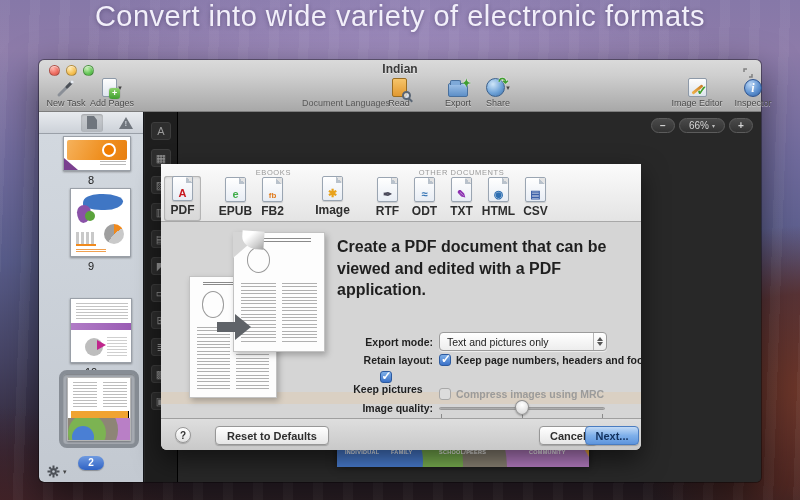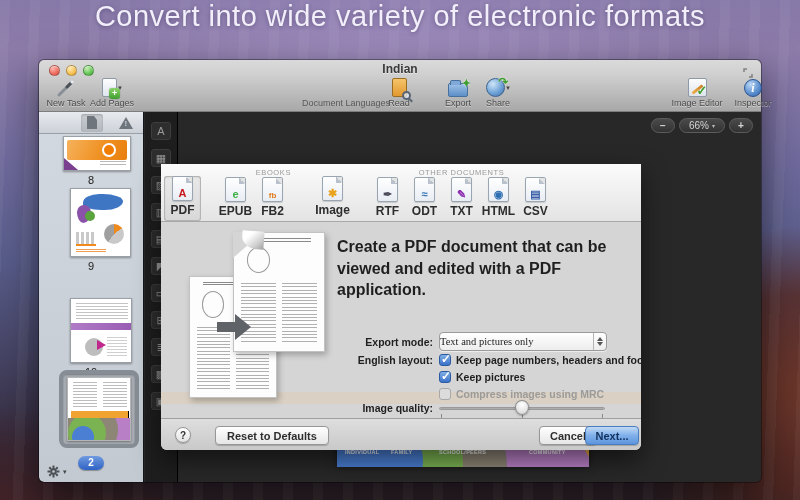--- a/index.html
+++ b/index.html
@@ -155,21 +155,21 @@
   .pv-title { position:absolute; left:15%; right:15%; top:4%; height:5px; background:repeating-linear-gradient(180deg,#8a8a8a 0 1px,transparent 1px 2.5px); }
   .pv-arrow { position:absolute; left:42px; top:84px; width:34px; height:26px; z-index:3; }
   .pv-arrow .bar { position:absolute; left:0; top:8px; width:18px; height:10px; background:#5f6368; }
   .pv-arrow .tip { position:absolute; left:18px; top:0; width:0; height:0; border-left:16px solid #5f6368; border-top:13px solid transparent; border-bottom:13px solid transparent; }
 
   .desc { position:absolute; left:176px; top:14px; width:296px; font-size:16px; font-weight:700; color:#1f1f1f; line-height:1.35; }
 
   .frow { position:absolute; display:flex; align-items:center; }
   .flabel { width:96px; text-align:right; font-size:10.5px; font-weight:700; color:#1f1f1f; margin-right:6px; white-space:nowrap; }
   .popup { width:168px; height:19px; background:linear-gradient(180deg,#fff,#ededed); border:1px solid #9b9b9b; border-radius:4px; display:flex; align-items:center; box-shadow:0 1px 1px rgba(255,255,255,.6); }
-  .popup-val { flex:1; font-size:10.5px; color:#222; white-space:nowrap;font-family:Liberation Serif, serif; }
+  .popup-val { flex:1; font-size:10.5px; color:#222; padding-left:7px; white-space:nowrap; }
 
   .cb { width:12px; height:12px; border-radius:3px; margin-right:5px; position:relative; flex:0 0 auto; }
   .cb.on { background:linear-gradient(180deg,#7fb0e8,#3a71c8); border:1px solid #2c5aa0; }
   .cb.on::after { content:"✓"; position:absolute; left:1px; top:-3px; color:#fff; font-size:12px; font-weight:700; }
   .cb.off { background:#dcdcdc; border:1px solid #a8a8a8; }
   .cb-text { font-size:10.5px; font-weight:700; color:#1f1f1f; white-space:nowrap; }
   .disabled .cb-text { color:#9b9b9b; }
 
   .slider { position:relative; width:166px; height:16px; }
   .track { position:absolute; left:0; right:0; top:7px; height:3px; background:linear-gradient(180deg,#8f8f8f,#c8c8c8); border-radius:2px; border:1px solid #999; }
@@ -501,25 +501,25 @@
           <div class="popup">
             <div class="popup-val">Text and pictures only</div>
             <div class="stepper">
                 <div class="tri-up"></div>
                 <div class="tri-dn"></div>
               </div>
           </div>
         </div>
 
         <div class="frow" style="left:176px; top:132px;">
-          <div class="flabel">English layout:</div>
+          <div class="flabel">Retain layout:</div>
           <div class="cb on"></div>
           <div class="cb-text">Keep page numbers, headers and footers</div>
         </div>
-        <div class="frow" style="left:176px; top:149px;">
+        <div class="frow" style="left:176px; top:149px;flex-direction:column;">
           <div class="flabel"></div>
           <div class="cb on"></div>
           <div class="cb-text">Keep pictures</div>
         </div>
         <div class="frow" style="left:176px; top:178px; width:290px;">
           <div class="flabel">Image quality:</div>
           <div class="slider">
             <div class="track"></div>
             <div class="tick" style="left:2px;"></div>
               <div class="tick" style="left:50%;"></div>

